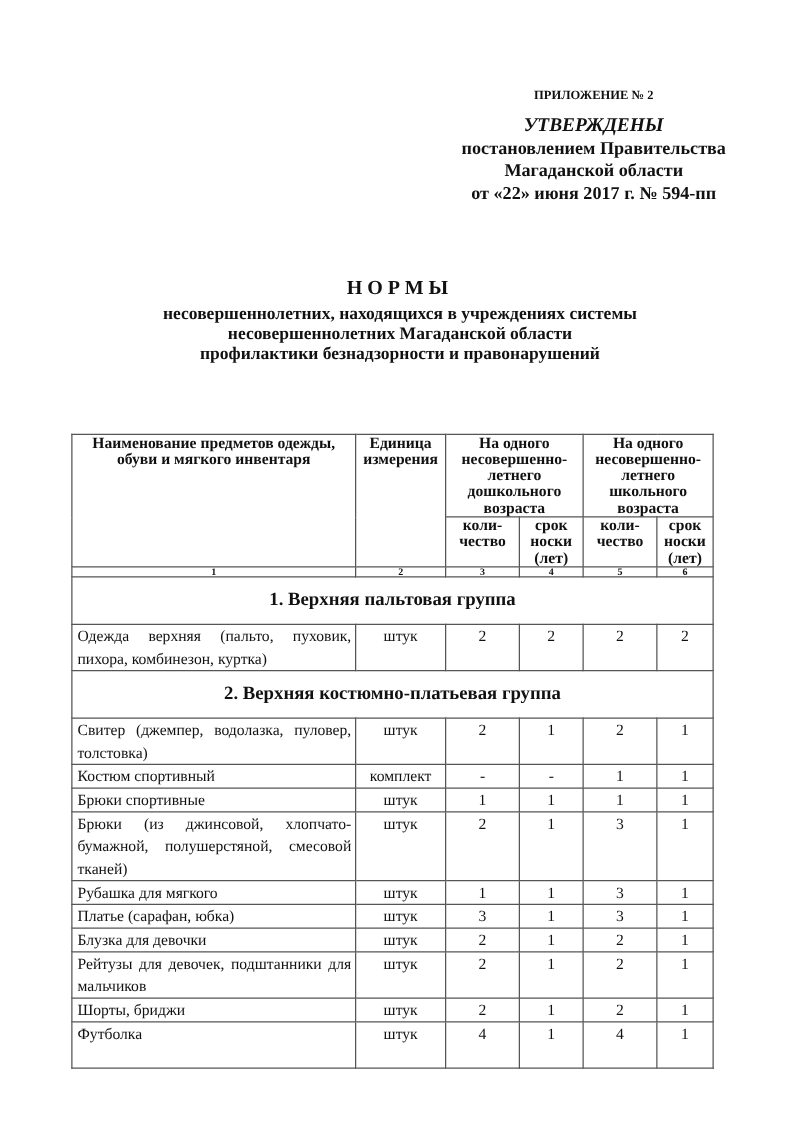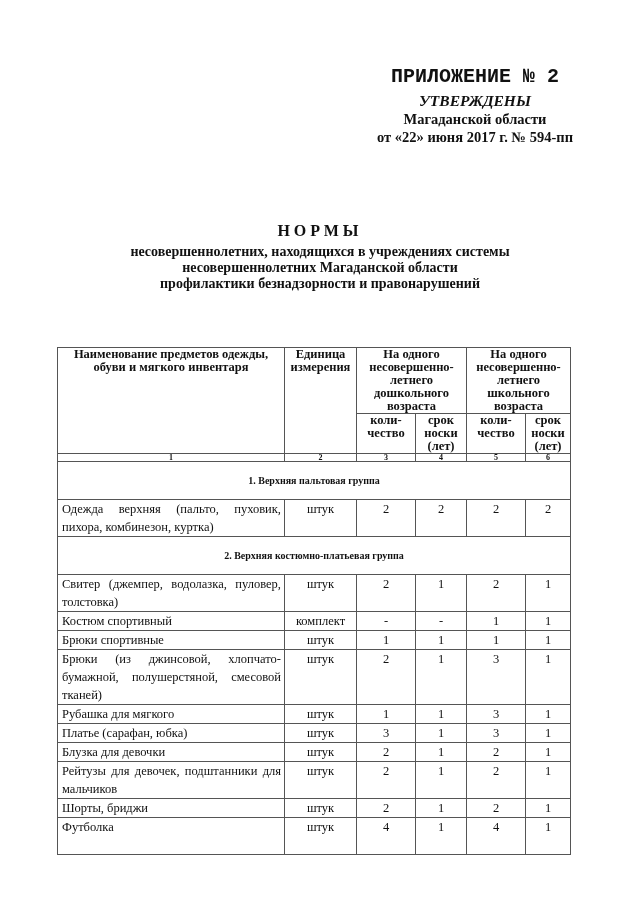--- a/index.html
+++ b/index.html
@@ -1,45 +1,46 @@
 <!DOCTYPE html>
 <html><head>
 <meta charset="utf-8">
 <style>
   html, body { margin: 0; padding: 0; background: #ffffff; }
   body { width: 640px; height: 905px; position: relative; overflow: hidden;
          font-family: "Liberation Serif", serif; color: #111; }
   .approval { position: absolute; left: 340px; top: 68px; width: 270px; text-align: center;
               font-weight: bold; font-size: 14.5px; line-height: 18px; }
-  .approval .annex { font-size: 20px; margin-bottom: 6px; font-family: Liberation Mono, monospace; }
+  .approval .annex { font-size: 10px; margin-bottom: 6px; }
   .approval .approved { font-size: 15.5px; font-style: italic; }
   .title-block { position: absolute; left: 90px; top: 222px; width: 460px; text-align: center;
                  font-weight: bold; }
   .title-block .norms { font-size: 16px; letter-spacing: 4px; margin-bottom: 4px; }
   .title-block .sub { font-size: 14px; line-height: 16px; }
   table.norms-table { position: absolute; left: 57px; top: 347px; width: 513px;
                       border-collapse: collapse; table-layout: fixed; font-size: 12.5px; }
   .norms-table td, .norms-table th { border: 1px solid #555; padding: 0 3px; vertical-align: top; }
   .norms-table th { font-weight: bold; text-align: center; line-height: 13px; font-size: 12.5px; }
   .norms-table .hdr-main { height: 58px; }
   .norms-table .hdr-sub { height: 37px; }
   .norms-table .numrow td { height: 7px; font-size: 8px; line-height: 7px; font-weight: bold; text-align: center; padding: 0; }
-  .norms-table .section td { height: 37px; vertical-align: middle; text-align: center; font-weight: bold; font-size: 10px; }
+  .norms-table .section td { height: 37px; vertical-align: middle; text-align: center; font-weight: bold; font-size: 15px; }
   .norms-table td.name { text-align: justify; line-height: 18px; padding-left: 4px; }
   .norms-table td.unit, .norms-table td.val { text-align: center; line-height: 18px; margin-left: 20px; }
   .norms-table tr.item td { height: 17px; }
   .norms-table tr.item.tall td { height: 36px; }
   .norms-table tr.item.xtall td { height: 54px; }
 </style>
 </head>
 <body>
 
 <div class="approval">
   <div class="annex">ПРИЛОЖЕНИЕ № 2</div>
   <div class="approved">УТВЕРЖДЕНЫ</div>
+  <div>постановлением Правительства</div>
   <div>Магаданской области</div>
   <div>от «22» июня 2017 г. № 594-пп</div>
 </div>
 
 <div class="title-block">
   <div class="norms">НОРМЫ</div>
   <div class="sub">несовершеннолетних, находящихся в учреждениях системы</div>
   <div class="sub">несовершеннолетних Магаданской области</div>
   <div class="sub">профилактики безнадзорности и правонарушений</div>
 </div>

